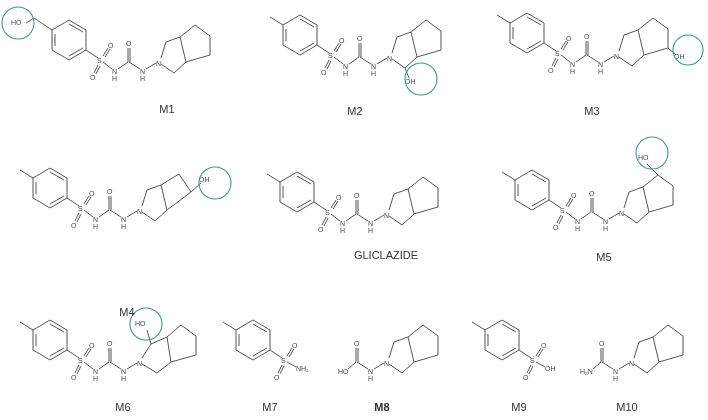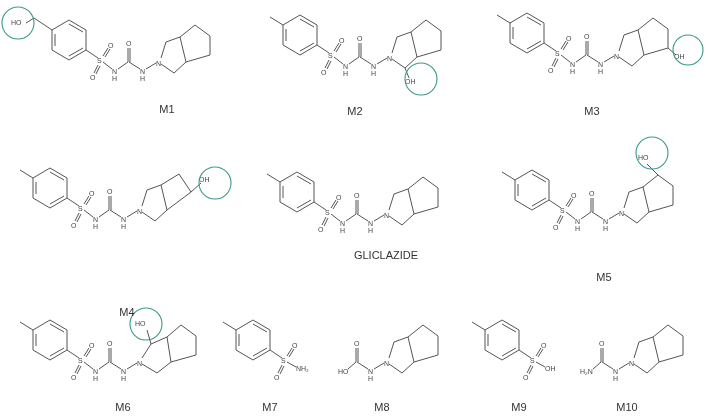--- a/index.html
+++ b/index.html
@@ -213,18 +213,18 @@
     <line class="bond" x1="94" y1="29" x2="104" y2="23"></line>
     <use href="#bicyclic"></use>
   </g>
 </svg>
 
 <div class="lbl" style="left:127px; top:103px;margin-left:40px;">M1</div>
 <div class="lbl" style="left:355px; top:105px;">M2</div>
 <div class="lbl" style="left:592px; top:105px;text-align:right;">M3</div>
 <div class="lbl" style="left:127px; top:258px;margin-top:48px;">M4</div>
 <div class="lbl" style="left:352px; top:249px;margin-left:34px;">GLICLAZIDE</div>
-<div class="lbl" style="left:604px; top:251px;margin-top:20px;">M5</div>
+<div class="lbl" style="left:604px; top:251px;">M5</div>
 <div class="lbl" style="left:123px; top:401px;">M6</div>
 <div class="lbl" style="left:270px; top:401px;">M7</div>
-<div class="lbl" style="left:382px; top:401px;">M8</div>
+<div class="lbl" style="left:382px; top:401px;font-weight:bold;">M8</div>
 <div class="lbl" style="left:519px; top:401px;">M9</div>
 <div class="lbl" style="left:627px; top:401px;">M10</div>
 
 </body></html>

